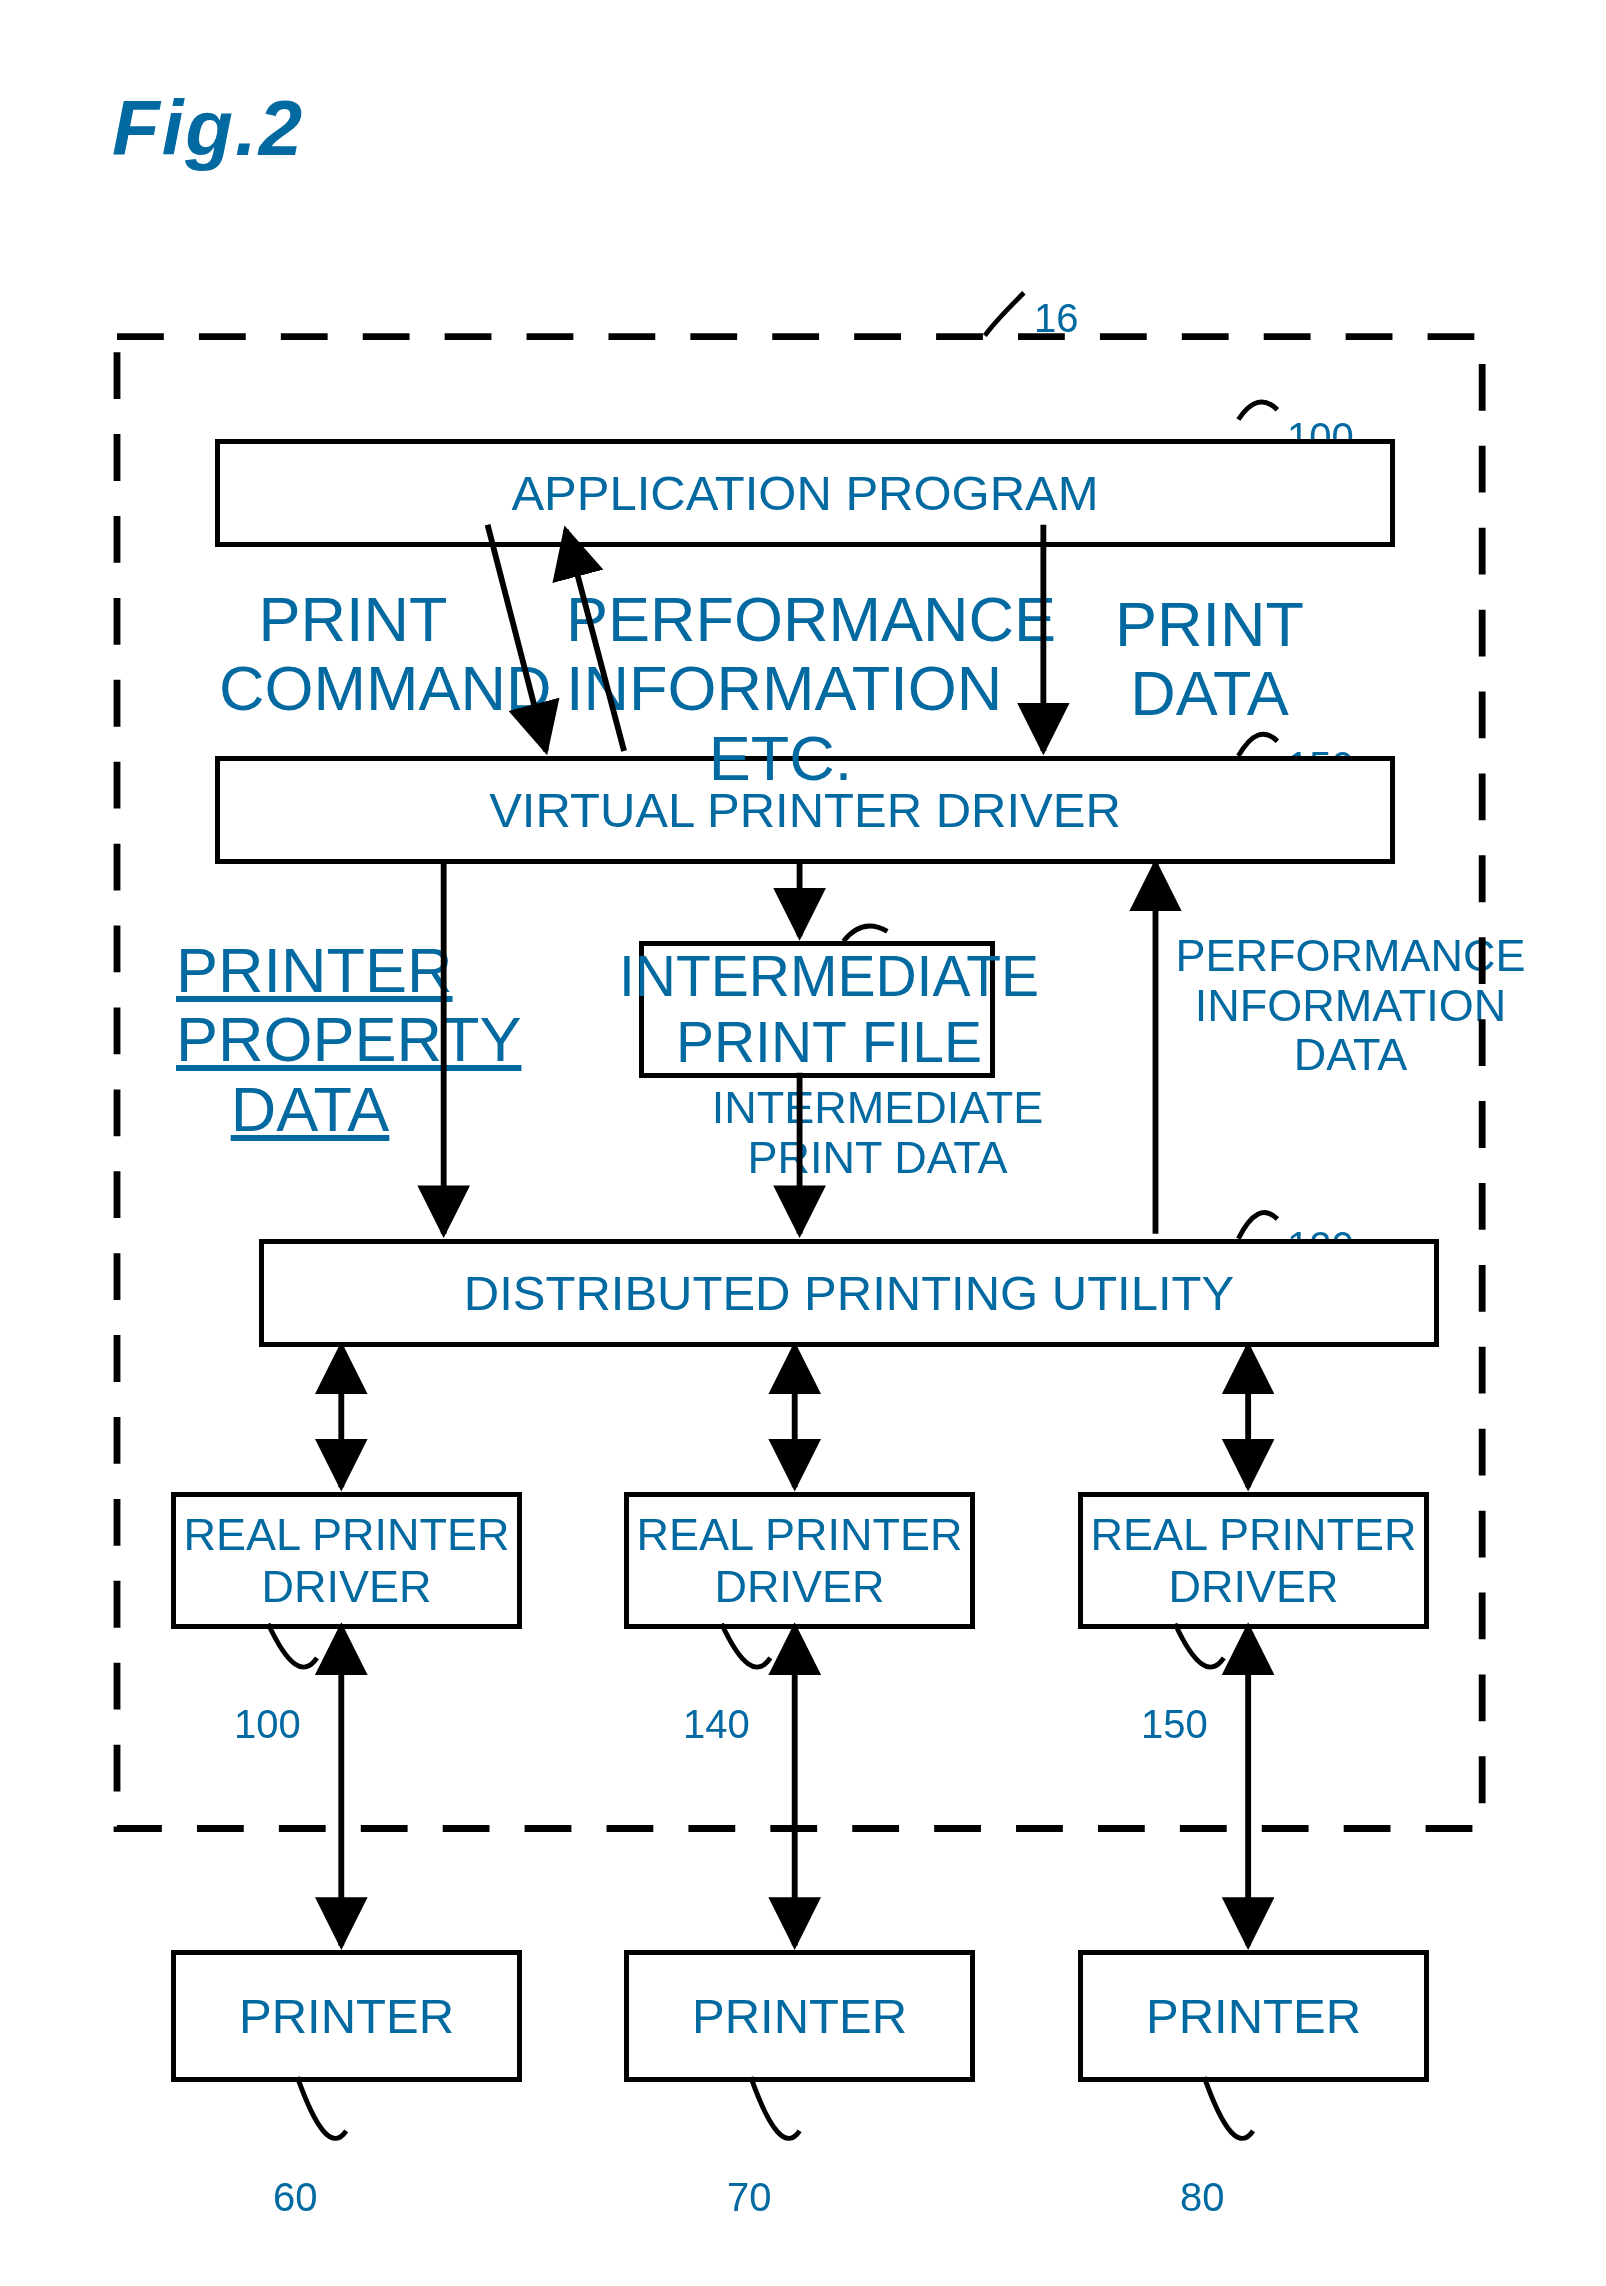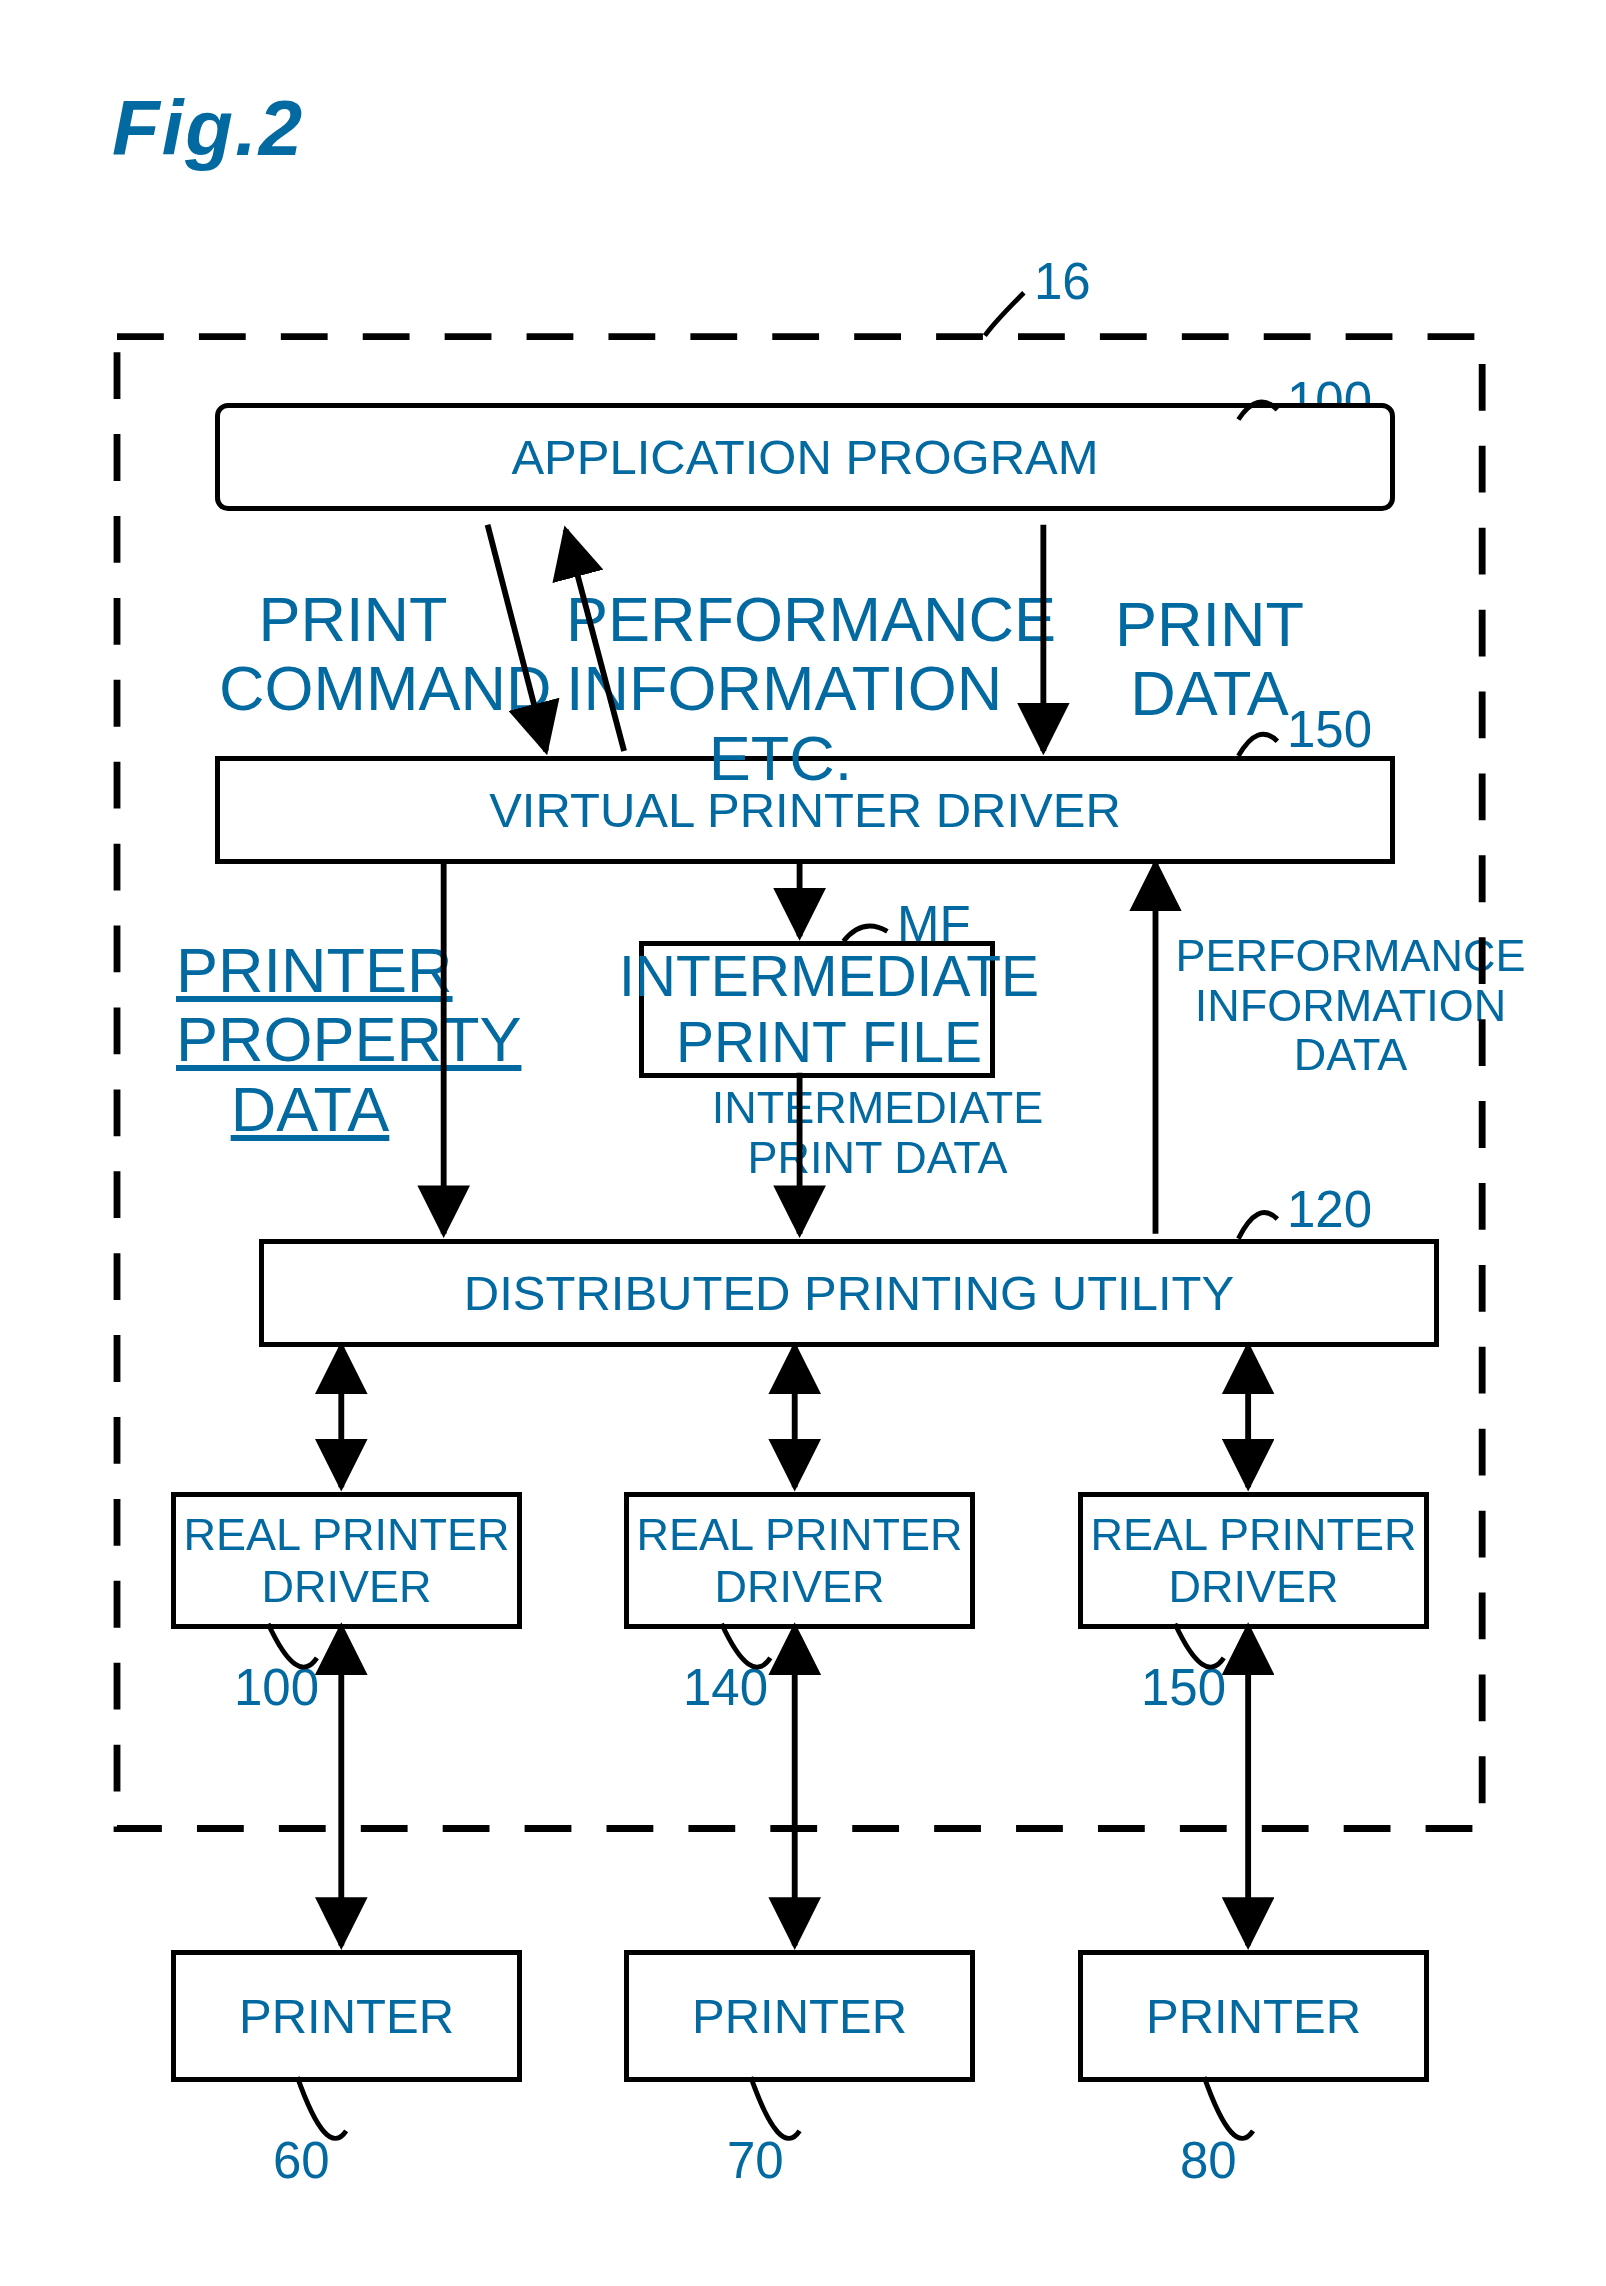--- a/index.html
+++ b/index.html
@@ -11,42 +11,42 @@
   .fig-title{
     position:absolute;left:112px;top:83px;
     font-size:78px;font-style:italic;font-weight:600;letter-spacing:2px;
   }
   .box{
     position:absolute;border:5.9px solid #000;background:#fff;
     display:flex;align-items:center;justify-content:center;text-align:center;
     font-size:49px;line-height:1.15;
   }
   .label{position:absolute;font-size:63px;line-height:1.1;text-align:center;}
-  .num{position:absolute;font-size:51px;}
+  .num{position:absolute;font-size:40px;margin-top:44px;}
   .svg-layer{position:absolute;left:0;top:0;}
 </style>
 </head>
 <body>
 
 <div class="page">
   <div class="fig-title">Fig.2</div>
 
   <div class="num" style="left:1034px;top:252px;">16</div>
   <div class="num" style="left:1287px;top:371px;">100</div>
   <div class="num" style="left:1287px;top:700px;">150</div>
   <div class="num" style="left:897px;top:895px;">MF</div>
   <div class="num" style="left:1287px;top:1180px;">120</div>
   <div class="num" style="left:234px;top:1658px;">100</div>
   <div class="num" style="left:683px;top:1658px;">140</div>
   <div class="num" style="left:1141px;top:1658px;">150</div>
   <div class="num" style="left:273px;top:2131px;">60</div>
   <div class="num" style="left:727px;top:2131px;">70</div>
   <div class="num" style="left:1180px;top:2131px;">80</div>
 
-  <div class="box" style="left:215px;top:403px;width:1170px;height:98px;border-radius:13px;">
+  <div class="box" style="left:215px;top:439px;width:1170px;height:98px;">
     <span>APPLICATION PROGRAM</span>
   </div>
   <div class="box" style="left:215px;top:756px;width:1170px;height:98px;">
     <span>VIRTUAL PRINTER DRIVER</span>
   </div>
   <div class="box" style="left:639px;top:941px;width:322px;height:127px;font-size:57px;padding-left:24px;">
     <span>INTERMEDIATE PRINT FILE</span>
   </div>
   <div class="box" style="left:215px;top:1239px;width:1170px;height:98px;margin-left:44px;">
     <span>DISTRIBUTED PRINTING UTILITY</span>

